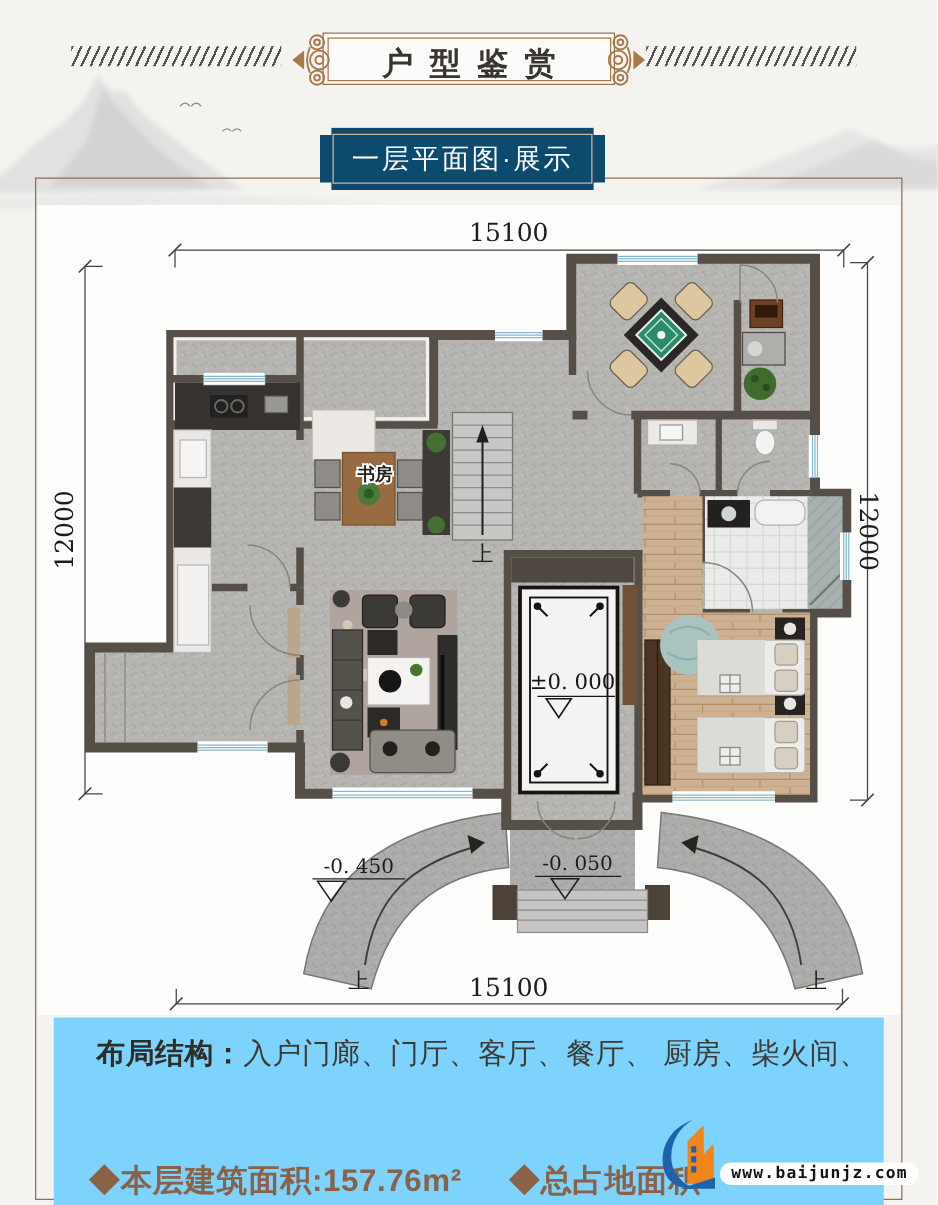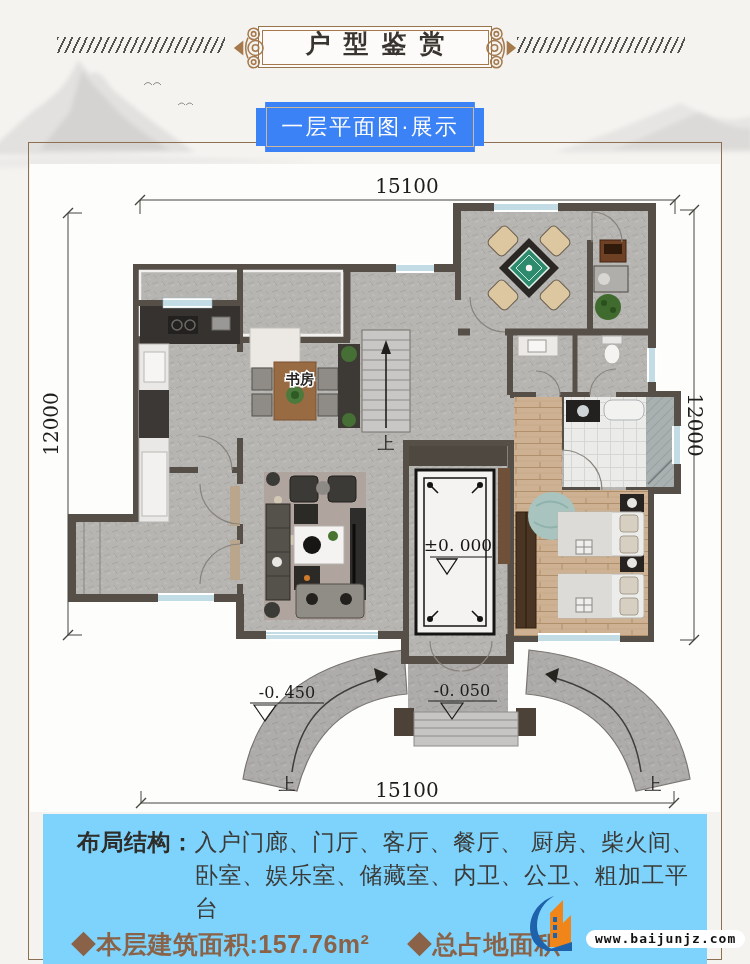--- a/index.html
+++ b/index.html
@@ -7,54 +7,54 @@
        background:#f4f3f0;font-family:"Liberation Sans",sans-serif;}
 
   
   .hatch{position:absolute;top:37px;height:16px;width:168px;
     background:repeating-linear-gradient(115deg,#55534f 0 1.8px,transparent 1.8px 6.6px);}
   #hatch-left{left:57px;} #hatch-right{left:517px;}
 
   
   .title-box{position:absolute;left:258px;top:26px;width:234px;height:42px;
     background:#fcfbf9;border:1.5px solid #96754c;box-sizing:border-box;
-    display:flex;align-items:flex-start;justify-content:center;}
+    display:flex;align-items:flex-end;justify-content:center;}
   .title-box::after{content:"";position:absolute;inset:2.5px;border:1px solid #a5794c;pointer-events:none;}
   .title-text{font-size:25px;font-weight:bold;color:#38342f;letter-spacing:13px;
     padding-left:13px;font-family:"Liberation Sans",sans-serif;}
   .ornament{position:absolute;top:-3px;width:32px;height:48px;}
   #ornament-left{left:-27px;} #ornament-right{right:-27px;transform:scaleX(-1);}
 
   
   .frame{position:absolute;left:28px;top:142px;width:694px;height:818px;
     border:1.5px solid #8d7052;box-sizing:border-box;}
 
   
-  .banner{position:absolute;left:256px;top:102px;width:228px;height:50px;background:#3b82f6;
+  .banner{position:absolute;left:256px;top:102px;width:228px;height:50px;background:#0c4a6e;
     clip-path:polygon(4% 0,96% 0,96% 12%,100% 12%,100% 88%,96% 88%,96% 100%,4% 100%,4% 88%,0 88%,0 12%,4% 12%);
     display:flex;align-items:center;justify-content:center;z-index:5;}
   .banner::before{content:"";position:absolute;inset:5px 10px;border:1px solid #cdb79c;}
   .banner-text{color:#fdfcfa;font-size:22px;letter-spacing:2px;position:relative;}
 
   
   .gray-panel{position:absolute;left:43px;top:814px;width:664px;height:164px;background:#7dd3fc;z-index:2;}
   .layout-text{position:absolute;left:34px;top:12px;font-size:23px;line-height:33px;
     color:#3b3a37;letter-spacing:0.5px;}
   .layout-heading{font-weight:bold;color:#2e2d2a;}
   .layout-line2{margin-left:118px;}
   .stats-row{position:absolute;left:28px;top:114px;font-size:25px;font-weight:bold;color:#8a6247;
     letter-spacing:0.5px;white-space:nowrap;}
   .stat-right{position:absolute;left:336px;top:0;text-align:right;}
 
   
   .logo{position:absolute;left:524px;top:893px;width:226px;height:64px;z-index:9;}
   .logo-icon{position:absolute;left:0;top:0;}
   .logo-name{position:absolute;left:64px;top:4px;font-size:28px;font-weight:bold;color:#0e0e0e;
     letter-spacing:5px;white-space:nowrap;}
-  .logo-site{position:absolute;left:62px;top:37px;background:#ffffff;border-radius:9px;
+  .logo-site{position:absolute;left:52px;top:37px;background:#ffffff;border-radius:9px;
     padding:1px 9px 2px 9px;font-family:"DejaVu Sans Mono",monospace;font-weight:bold;
     font-size:13px;color:#111;letter-spacing:1px;}
 
   .plan-svg{position:absolute;left:0;top:0;z-index:1;}
   .mountains{position:absolute;left:0;top:0;z-index:0;}
 </style>
 </head>
 <body>
 
 <svg class="mountains" width="750" height="190" viewBox="0 0 750 190">
@@ -411,21 +411,20 @@
     <text transform="rotate(-90 58 424)" x="58" y="424" font-size="20" text-anchor="middle" stroke="none" fill="#1d1d1b">12000</text>
     <path d="M694,210 V640 M694,210 H680 M694,640 H680"></path>
     <path d="M689,215 L699,205 M689,645 L699,635" stroke-width="1.4"></path>
     <text transform="rotate(90 688 425)" x="688" y="425" font-size="20" text-anchor="middle" stroke="none" fill="#1d1d1b">12000</text>
   </g>
 </svg>
 
 <div class="gray-panel">
   <div class="layout-text">
     <div><span class="layout-heading">布局结构：</span><span>入户门廊、门厅、客厅、餐厅、 厨房、柴火间、</span></div>
-    <div class="layout-line2">卧室、娱乐室、储藏室、内卫、公卫、粗加工平台</div>
   </div>
   <div class="stats-row">
     <span>◆本层建筑面积:157.76m²</span>
     <span class="stat-right">◆总占地面积</span>
   </div>
 </div>
 
 <div class="logo">
   <svg class="logo-icon" width="62" height="60" viewBox="0 0 62 60">
     <path d="M30,3 C13,9 3,25 7,42 C9,52 18,58 30,58 C20,52 13,44 13,33 C13,19 20,9 30,3 Z" fill="#1e62ab"></path>

